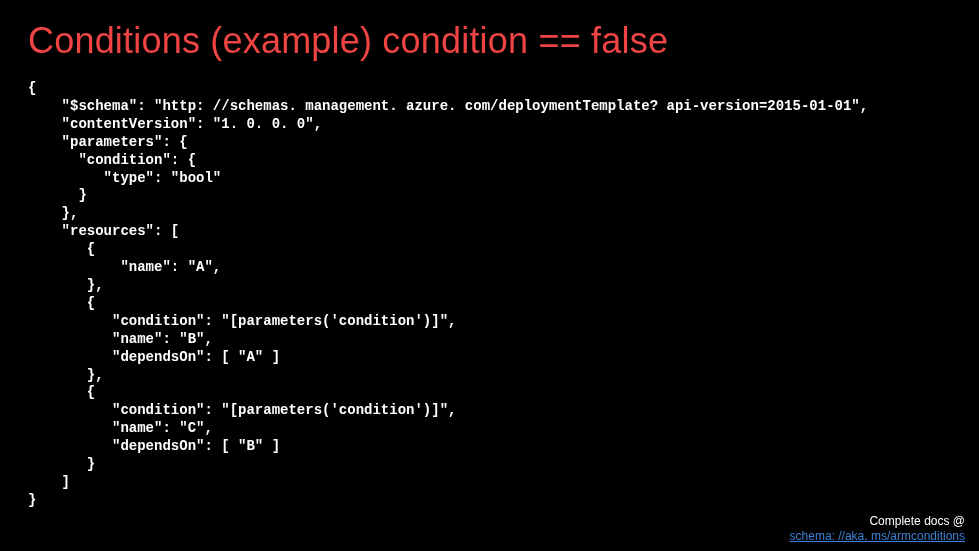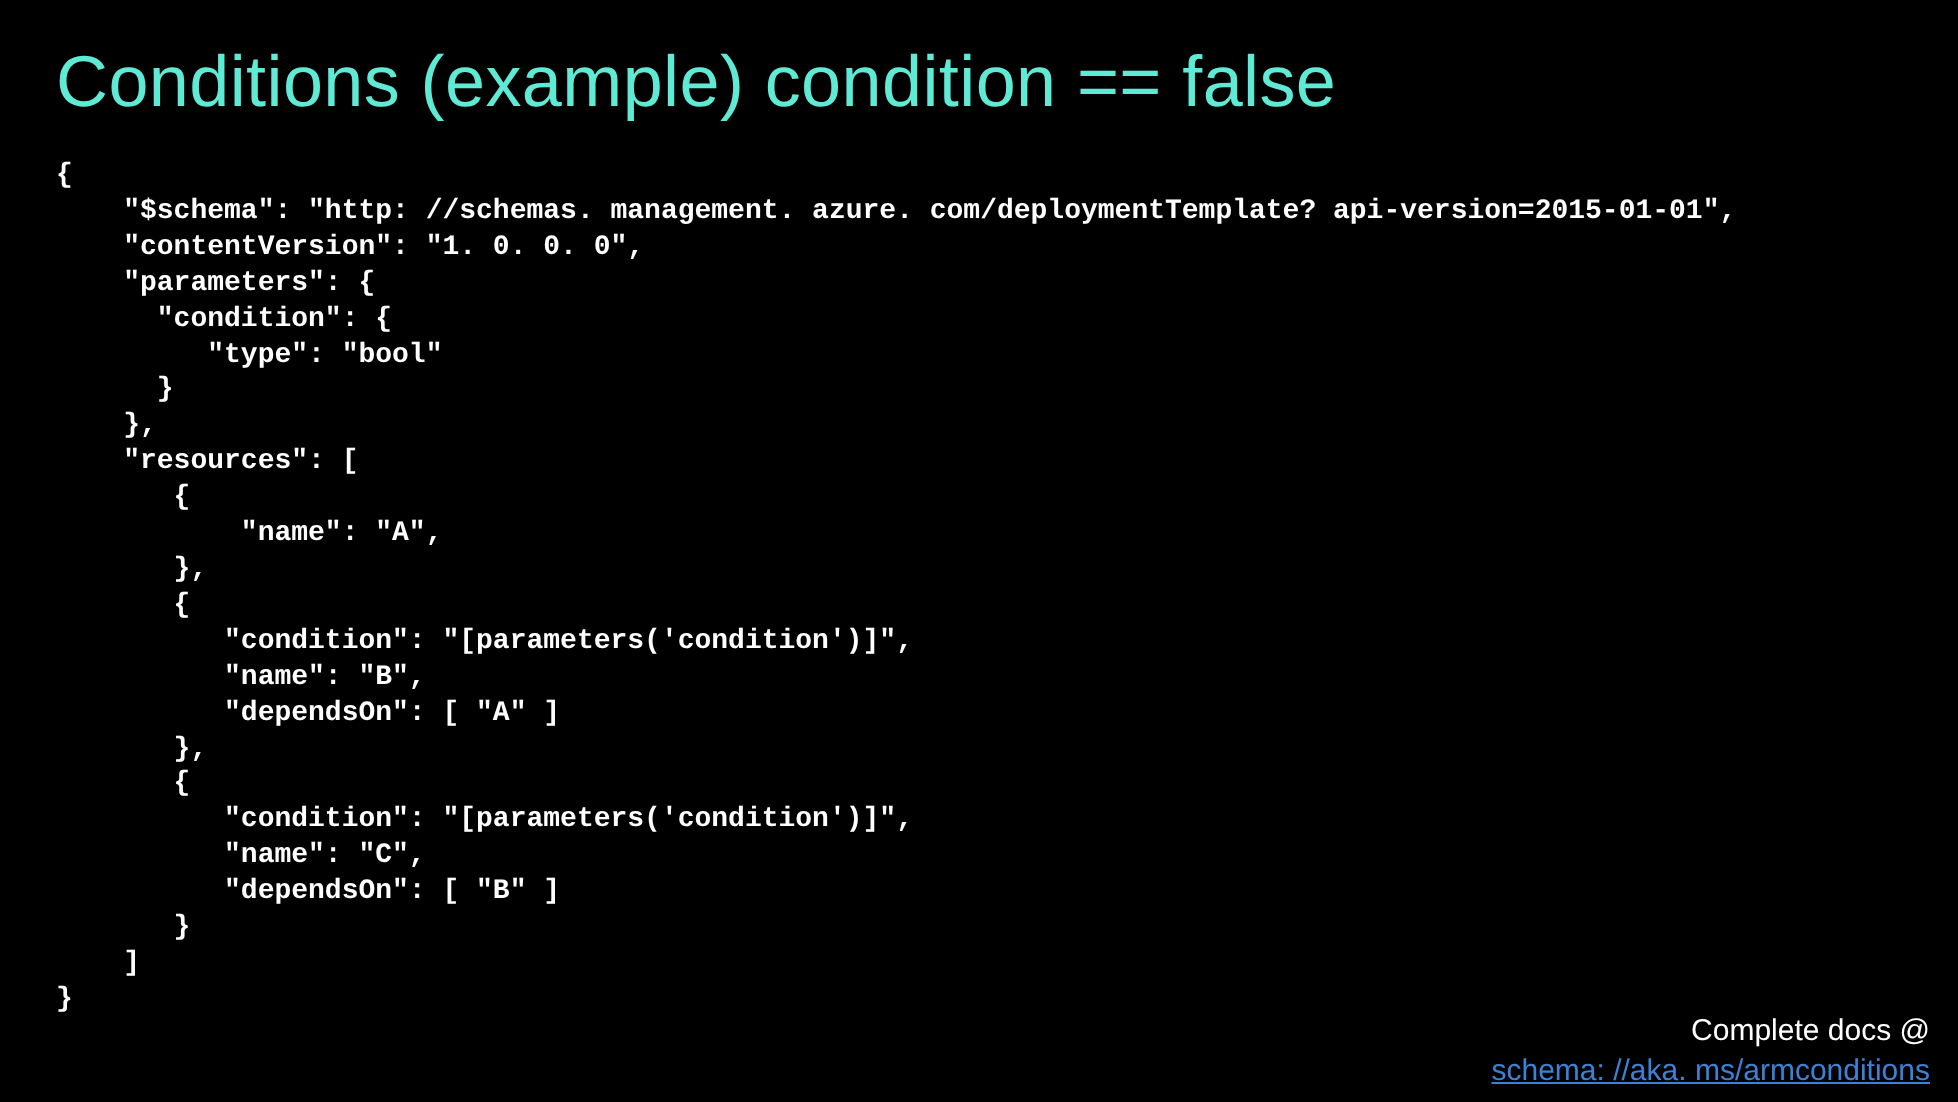--- a/index.html
+++ b/index.html
@@ -17,38 +17,38 @@
     position: relative;
   }
   .slide {
     padding: 20px 28px 0 28px;
     height: 100%;
     position: relative;
   }
   .title {
     font-size: 36px;
     font-weight: 300;
-    color: #5eead4;
+    color: #ef4444;
     margin-bottom: 18px;
     letter-spacing: 0.2px;
   }
   .code-block {
     font-family: "Consolas", "Courier New", monospace;
     font-size: 14px;
     line-height: 1.28;
     white-space: pre;
     color: #ffffff;
     font-weight: bold;
   }
   .footer {
     position: absolute;
     bottom: 6px;
     right: 14px;
     text-align: right;
-    font-size: 15px;
+    font-size: 12px;
     line-height: 1.3;
     font-weight: 400;
   }
   .footer-text {
     color: #ffffff;
   }
   .footer-link {
     color: #3b82d6;
     text-decoration: underline;
   }

